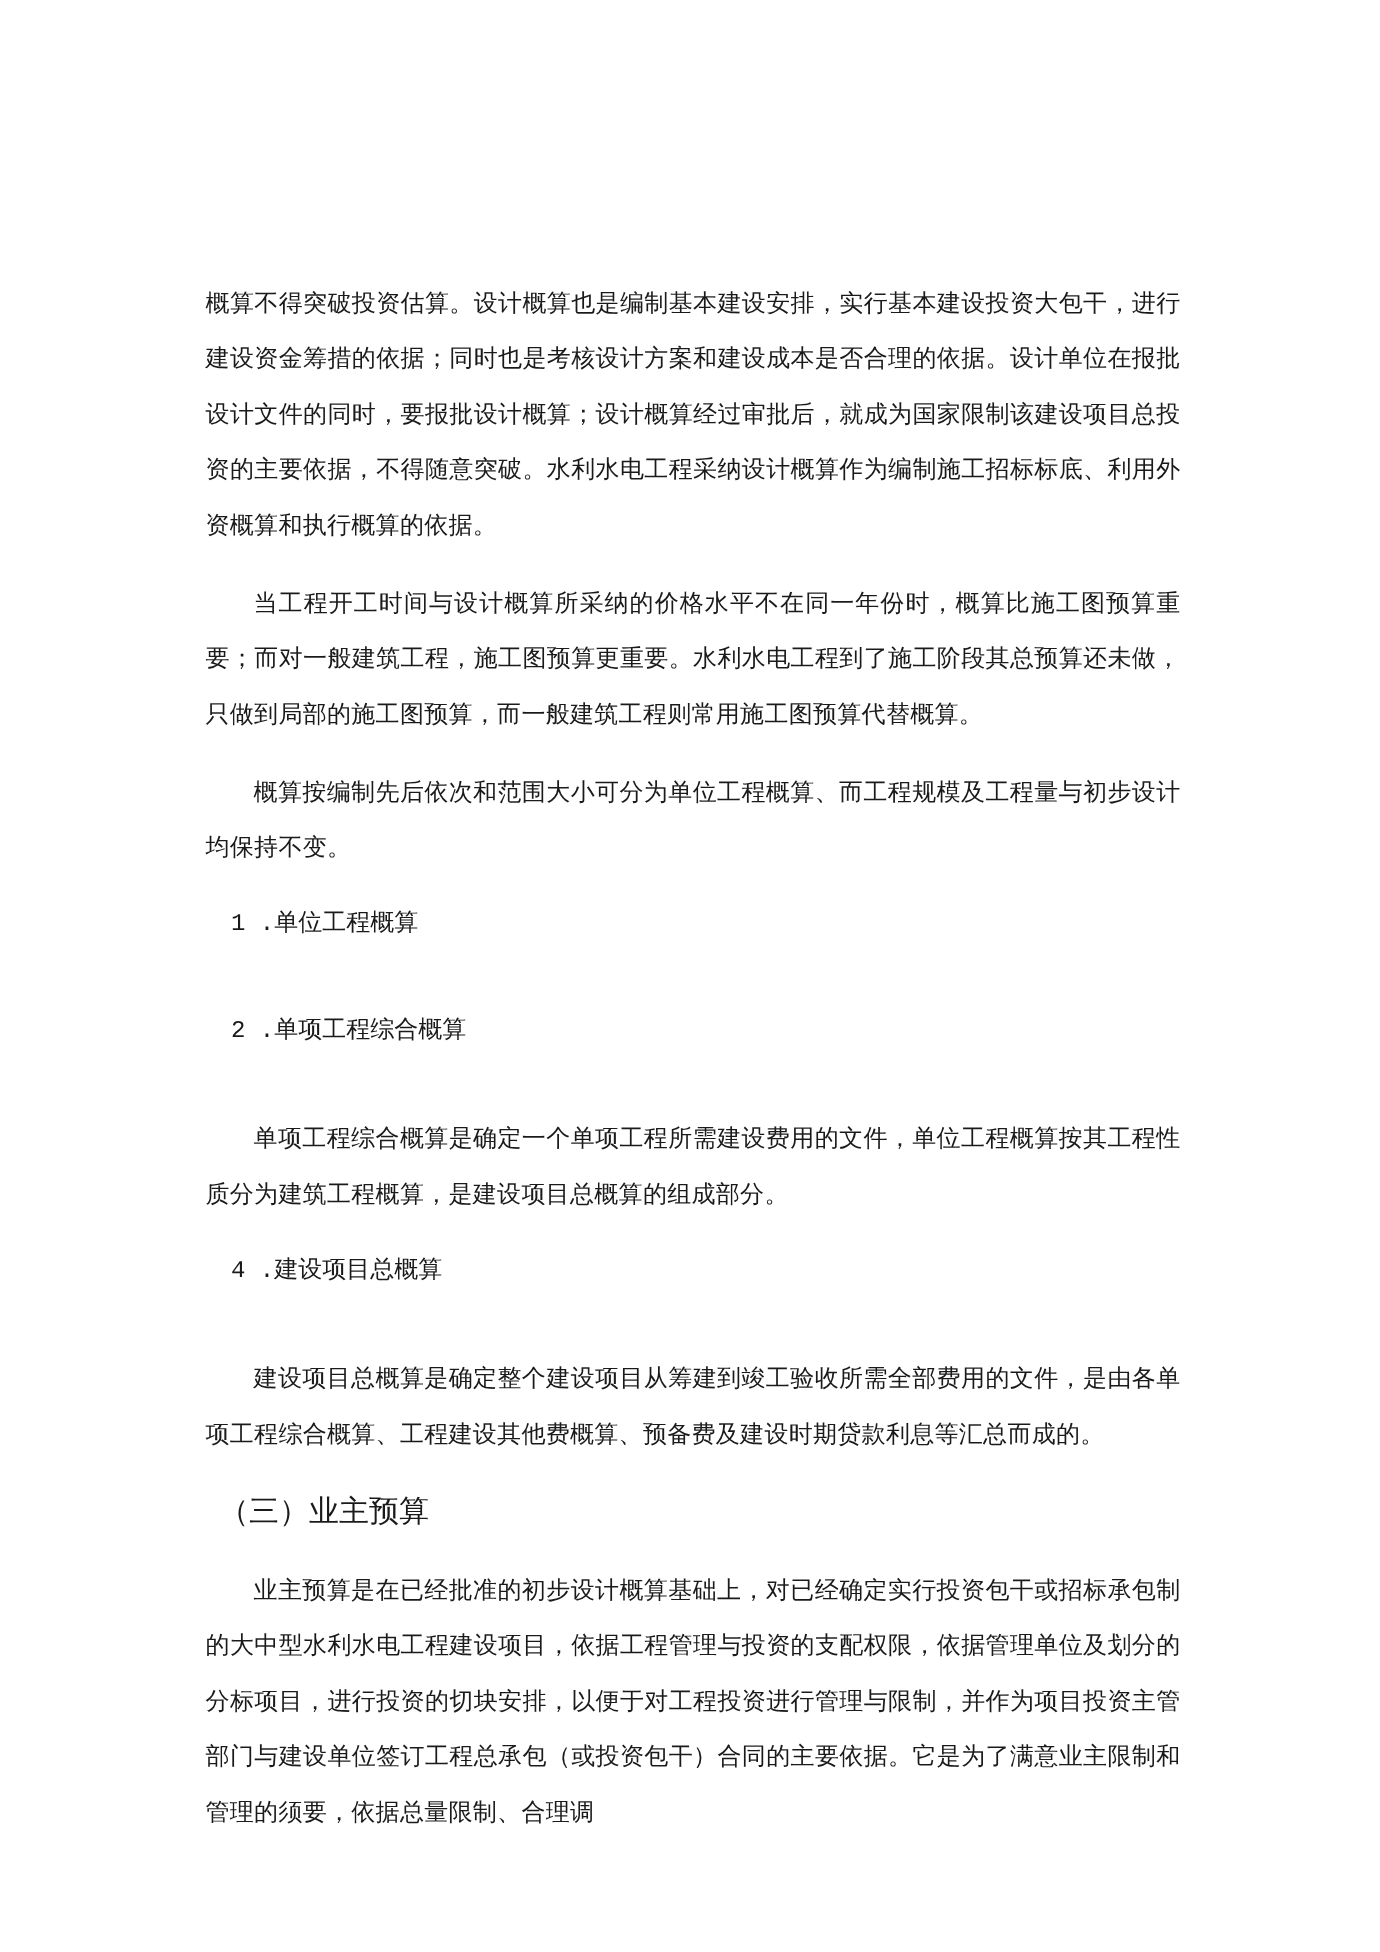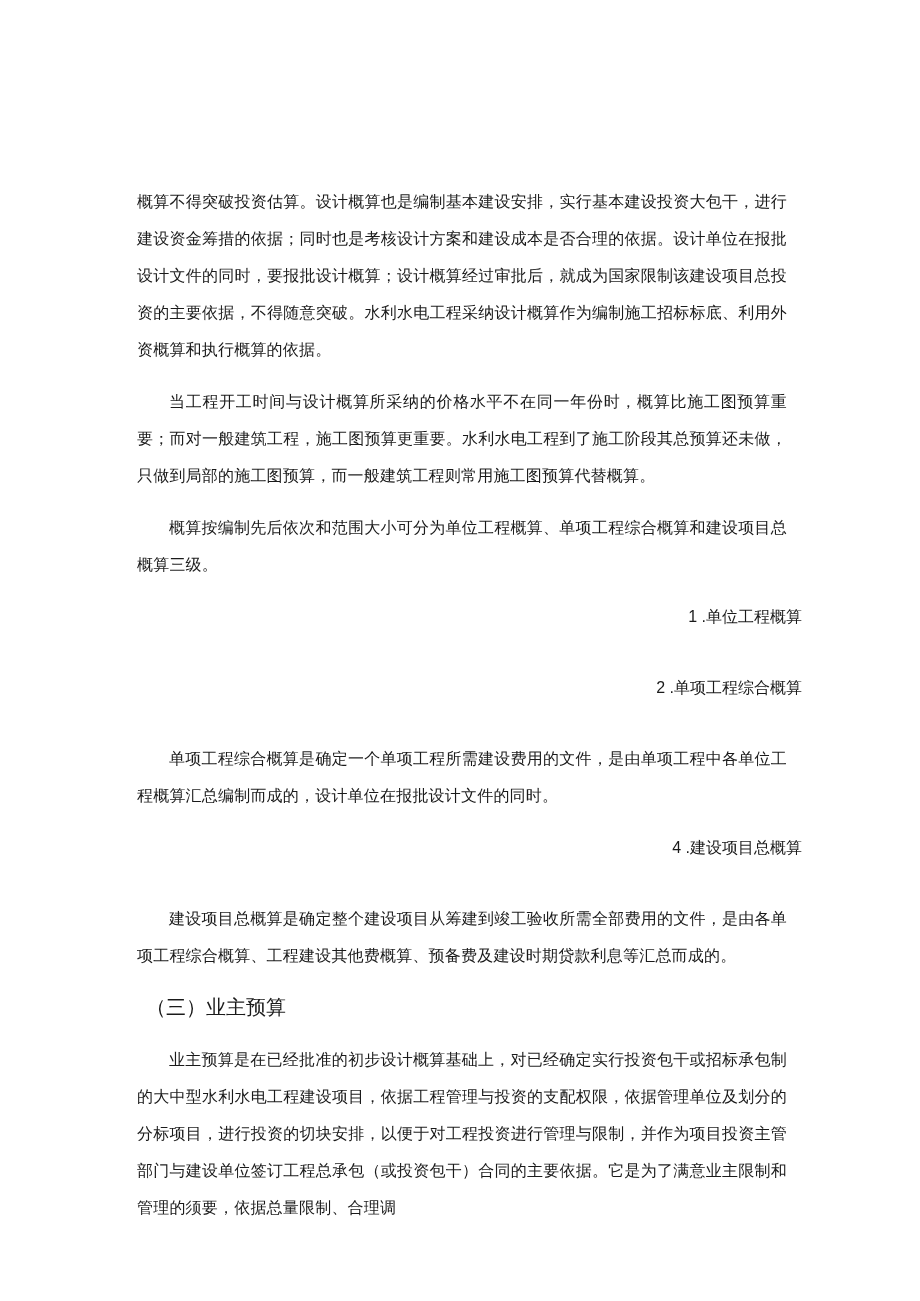--- a/index.html
+++ b/index.html
@@ -30,44 +30,43 @@
       word-break: break-all;
     }
     .indent {
       text-indent: 32px;
     }
     .heading {
       font-size: 16px;
       line-height: 37px;
       margin: 0;
       padding-left: 32px;
-      font-family: Liberation Sans, sans-serif;
-      text-align: right;
+      font-family: Liberation Mono, monospace;
     }
     .heading-gap {
       margin-bottom: 34px;
     }
     .sub-heading {
       font-size: 20px;
       line-height: 37px;
       margin: 0;
       padding-left: 24px;
     }
   </style>
 </head>
 <body>
 
 <div class="page">
   <p class="para">概算不得突破投资估算。设计概算也是编制基本建设安排，实行基本建设投资大包干，进行建设资金筹措的依据；同时也是考核设计方案和建设成本是否合理的依据。设计单位在报批设计文件的同时，要报批设计概算；设计概算经过审批后，就成为国家限制该建设项目总投资的主要依据，不得随意突破。水利水电工程采纳设计概算作为编制施工招标标底、利用外资概算和执行概算的依据。</p>
   <p class="para indent">当工程开工时间与设计概算所采纳的价格水平不在同一年份时，概算比施工图预算重要；而对一般建筑工程，施工图预算更重要。水利水电工程到了施工阶段其总预算还未做，只做到局部的施工图预算，而一般建筑工程则常用施工图预算代替概算。</p>
-  <p class="para indent">概算按编制先后依次和范围大小可分为单位工程概算、单项工程综合概算和建设项目总概算三级。</p>
+  <p class="para indent">概算按编制先后依次和范围大小可分为单位工程概算、而工程规模及工程量与初步设计均保持不变。</p>
 
   <p class="heading heading-gap">1 .单位工程概算</p>
 
   <p class="heading heading-gap">2 .单项工程综合概算</p>
-  <p class="para indent">单项工程综合概算是确定一个单项工程所需建设费用的文件，是由单项工程中各单位工程概算汇总编制而成的，设计单位在报批设计文件的同时。</p>
+  <p class="para indent">单项工程综合概算是确定一个单项工程所需建设费用的文件，单位工程概算按其工程性质分为建筑工程概算，是建设项目总概算的组成部分。</p>
 
   <p class="heading heading-gap">4 .建设项目总概算</p>
   <p class="para indent">建设项目总概算是确定整个建设项目从筹建到竣工验收所需全部费用的文件，是由各单项工程综合概算、工程建设其他费概算、预备费及建设时期贷款利息等汇总而成的。</p>
 
   <p class="sub-heading">（三）业主预算</p>
   <p class="para indent">业主预算是在已经批准的初步设计概算基础上，对已经确定实行投资包干或招标承包制的大中型水利水电工程建设项目，依据工程管理与投资的支配权限，依据管理单位及划分的分标项目，进行投资的切块安排，以便于对工程投资进行管理与限制，并作为项目投资主管部门与建设单位签订工程总承包（或投资包干）合同的主要依据。它是为了满意业主限制和管理的须要，依据总量限制、合理调</p>
 </div>
 
 </body></html>

